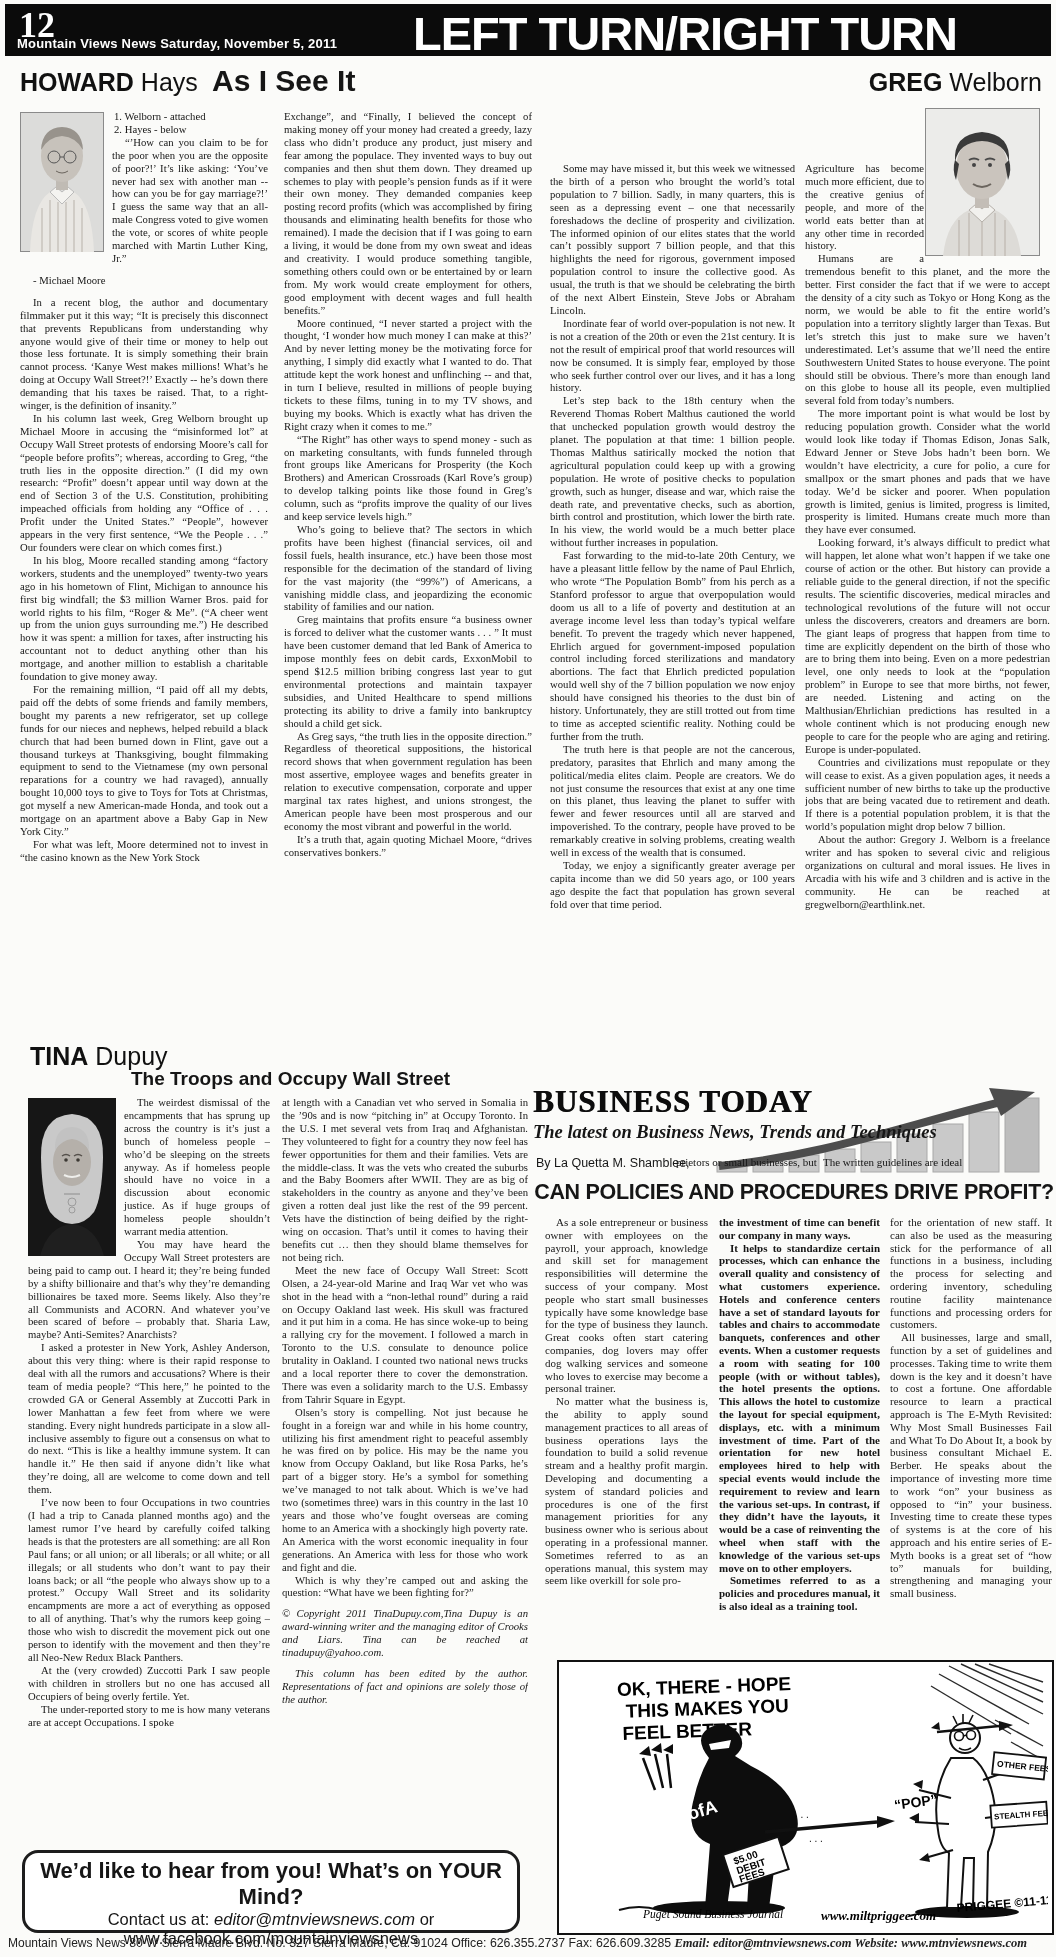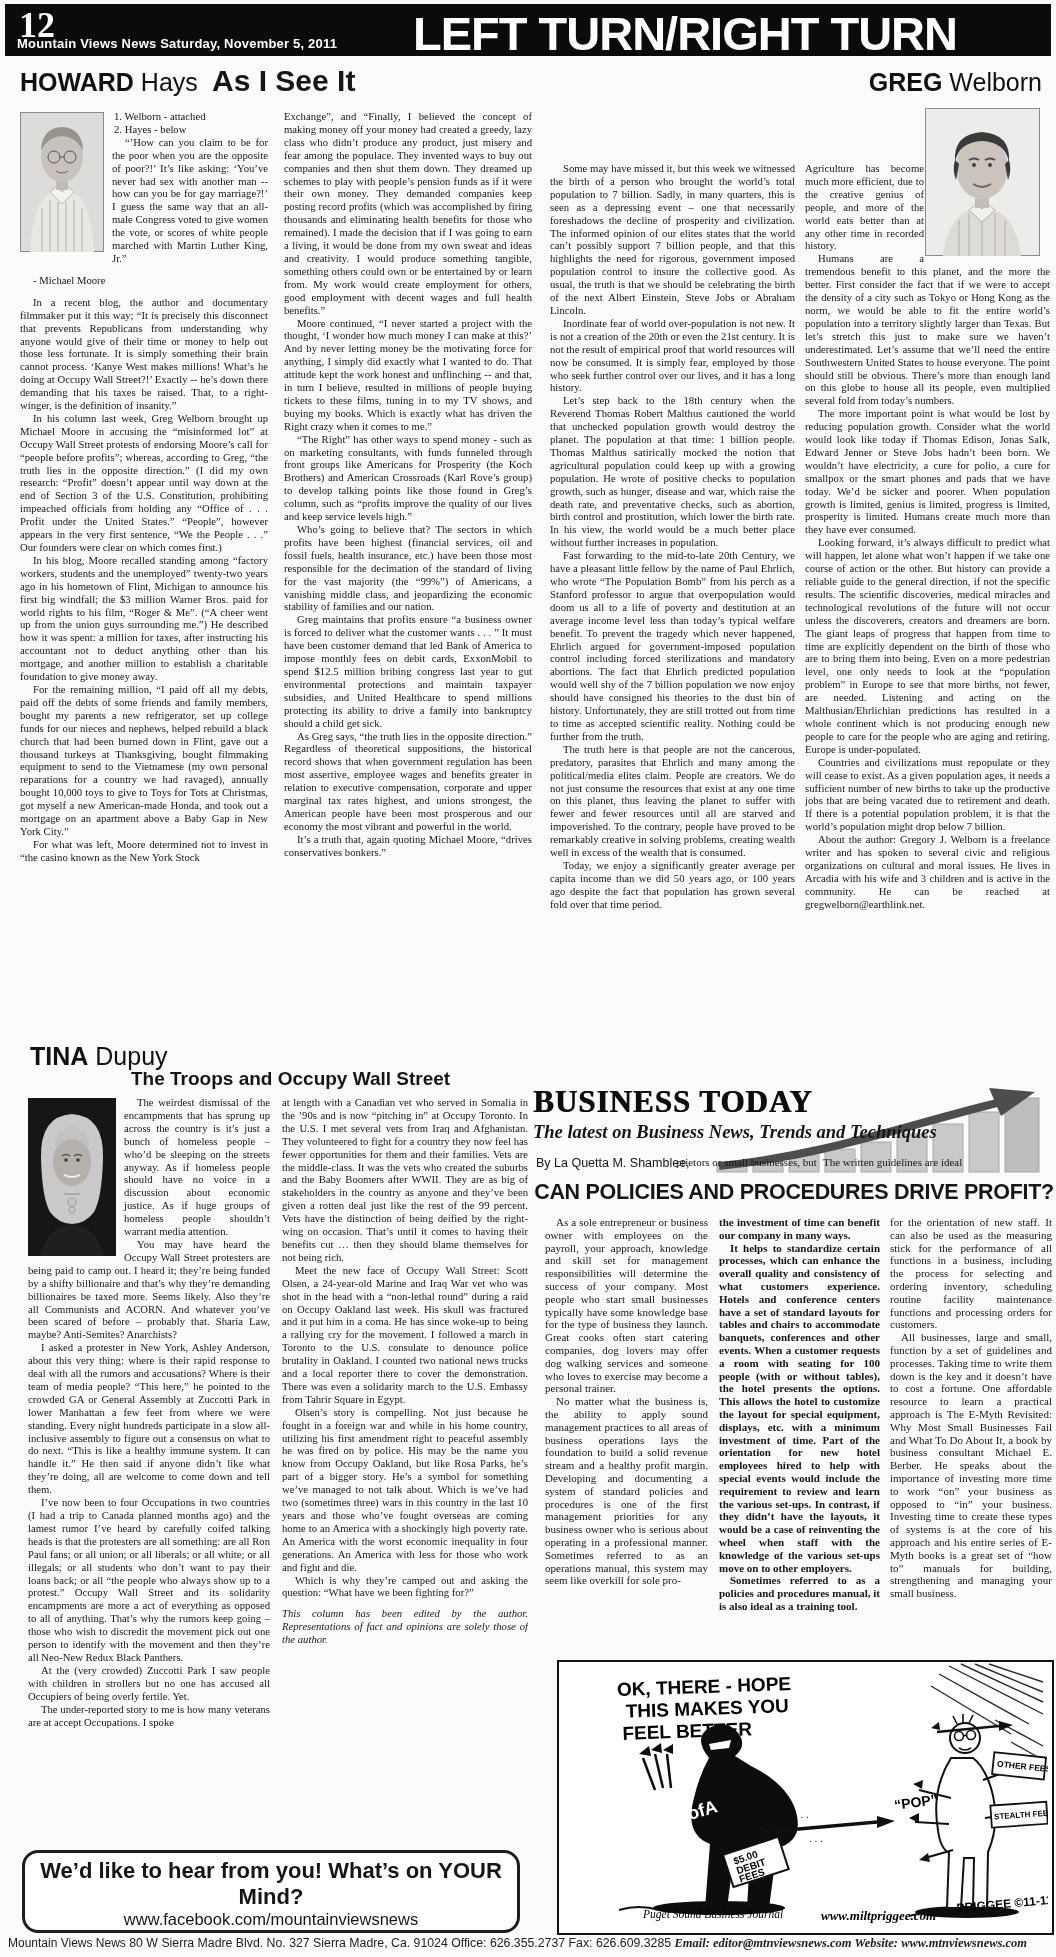--- a/index.html
+++ b/index.html
@@ -207,20 +207,21 @@
       </div>
   </div>
   <div class="col tina-c2 cont">
     <div class="paras">
         <p>at length with a Canadian vet who served in Somalia in the ’90s and is now “pitching in” at Occupy Toronto. In the U.S. I met several vets from Iraq and Afghanistan. They volunteered to fight for a country they now feel has fewer opportunities for them and their families. Vets are the middle-class. It was the vets who created the suburbs and the Baby Boomers after WWII. They are as big of stakeholders in the country as anyone and they’ve been given a rotten deal just like the rest of the 99 percent. Vets have the distinction of being deified by the right-wing on occasion. That’s until it comes to having their benefits cut … then they should blame themselves for not being rich.</p>
         <p>Meet the new face of Occupy Wall Street: Scott Olsen, a 24-year-old Marine and Iraq War vet who was shot in the head with a “non-lethal round” during a raid on Occupy Oakland last week. His skull was fractured and it put him in a coma. He has since woke-up to being a rallying cry for the movement. I followed a march in Toronto to the U.S. consulate to denounce police brutality in Oakland. I counted two national news trucks and a local reporter there to cover the demonstration. There was even a solidarity march to the U.S. Embassy from Tahrir Square in Egypt.</p>
         <p>Olsen’s story is compelling. Not just because he fought in a foreign war and while in his home country, utilizing his first amendment right to peaceful assembly he was fired on by police. His may be the name you know from Occupy Oakland, but like Rosa Parks, he’s part of a bigger story. He’s a symbol for something we’ve managed to not talk about. Which is we’ve had two (sometimes three) wars in this country in the last 10 years and those who’ve fought overseas are coming home to an America with a shockingly high poverty rate. An America with the worst economic inequality in four generations. An America with less for those who work and fight and die.</p>
         <p>Which is why they’re camped out and asking the question: “What have we been fighting for?”</p>
       </div>
     <div class="italic">
+        <p>© Copyright 2011 TinaDupuy.com,Tina Dupuy is an award-winning writer and the managing editor of Crooks and Liars. Tina can be reached at tinadupuy@yahoo.com.</p>
         <p>This column has been edited by the author. Representations of fact and opinions are solely those of the author.</p>
       </div>
   </div>
 
   <div class="biz-header">
     <svg class="biz-graphic" viewBox="0 0 340 92">
       <g fill="#c9c9c9" stroke="#a8a8a8">
         <rect x="4" y="82" width="30" height="8"></rect>
         <rect x="40" y="78" width="30" height="12"></rect>
         <rect x="76" y="73" width="30" height="17"></rect>
@@ -349,20 +350,23 @@
       <path d="M60,248 q20,-6 40,0 M350,254 q16,-5 30,0" stroke="#111" stroke-width="2" fill="none"></path>
 
       <text x="84" y="256" font-family="Liberation Serif, serif" font-style="italic" font-size="11.5">Puget Sound Business Journal</text>
       <text x="262" y="258" font-family="Liberation Serif, serif" font-style="italic" font-weight="bold" font-size="13">www.miltpriggee.com</text>
       <text x="398" y="250" font-family="Liberation Sans, sans-serif" font-weight="bold" font-size="12" transform="rotate(-5 398 250)">PRIGGEE ©11-11</text>
     </svg>
   </div>
 
   <div class="contact-box">
     <div class="contact-line1">We’d like to hear from you!  What’s on YOUR Mind?</div>
+    <div class="contact-line2">
+      <span>Contact us at: </span><em>editor@mtnviewsnews.com</em><span> or</span>
+    </div>
     <div class="contact-line3">www.facebook.com/mountainviewsnews</div>
   </div>
 
   <div class="footer">
     <span class="nm">Mountain Views News</span><span>  80 W Sierra Madre Blvd.  No. 327   Sierra Madre, Ca.  91024   Office:  626.355.2737  Fax:  626.609.3285  </span><span class="contacts"><span>Email: </span><span>editor@mtnviewsnews.com</span><span>   Website:  </span><span>www.mtnviewsnews.com</span></span>
   </div>
 
 </div>
 
 </body></html>

